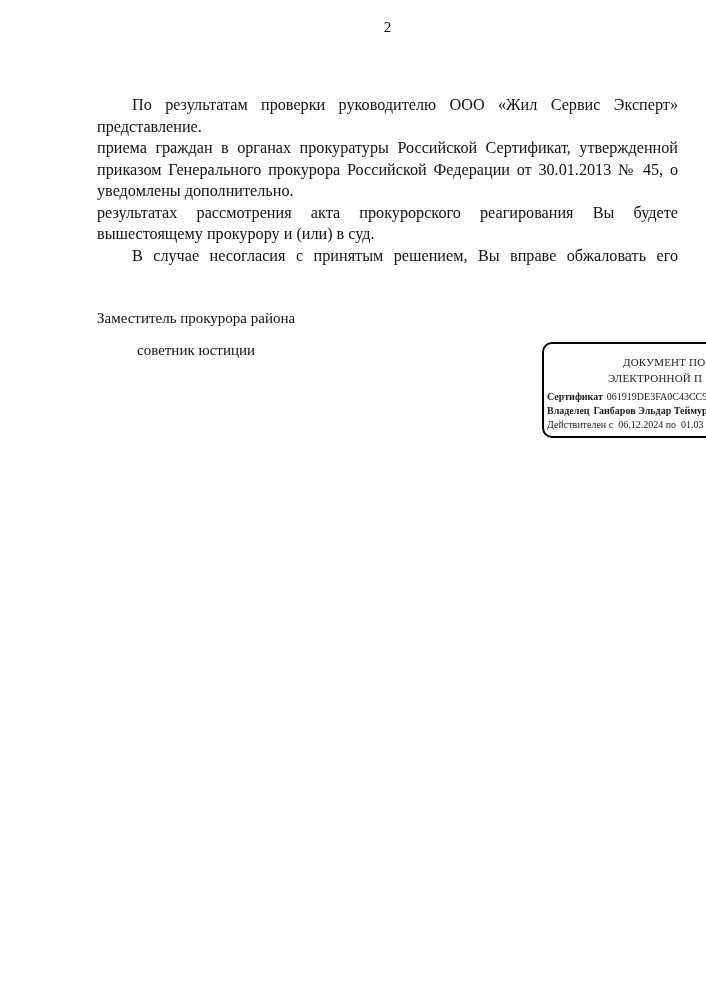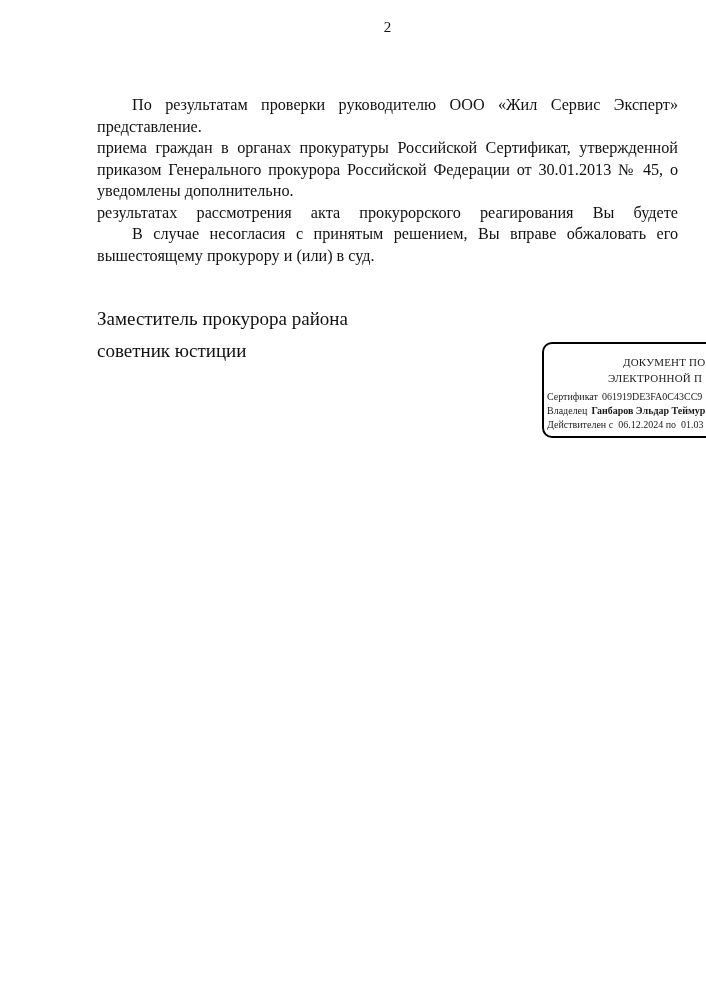--- a/index.html
+++ b/index.html
@@ -18,38 +18,38 @@
   .body-text{
     position:absolute;top:95px;left:97px;width:581px;
     font-size:16.2px;line-height:21.5px;
     text-rendering:optimizeLegibility;
   }
   .body-text .line{width:581px;}
   .body-text .line.j{text-align:justify;text-align-last:justify;}
   .body-text .line.ind{text-indent:35px;}
   .signature{
     position:absolute;top:308px;left:97px;width:400px;
-    font-size:19px;line-height:21.5px;
+    font-size:15px;line-height:21.5px;
   }
-  .signature .sig-line2{margin-top:10px;}
+  .signature .sig-line2{margin-top:10px;margin-left:40px;}
   .stamp{
     position:absolute;top:342px;left:542px;
     width:236px;height:96px;
     box-sizing:border-box;
     border:2px solid #000000;
     border-radius:10px;
     padding:11px 0 0 3px;
     color:#1a1a1a;
   }
   .stamp-title{font-size:11px;line-height:15.5px;letter-spacing:0.2px;}
   .stamp-title .t1{margin-left:76px;white-space:nowrap;}
   .stamp-title .t2{margin-left:61px;white-space:nowrap;}
   .stamp-details{margin-top:4px;font-size:10px;line-height:14px;}
   .stamp-row{white-space:nowrap;}
-  .stamp-row .lbl{margin-right:4px;}
+  .stamp-row .lbl{margin-right:4px;font-weight:bold;}
   .stamp-row .bold{font-weight:bold;}
   .stamp-row.pre{white-space:pre;}
 </style>
 </head>
 <body>
 
 <div class="page">
 
   <div class="page-number">2</div>
 
@@ -58,22 +58,22 @@
         <div class="line j ind">По результатам проверки руководителю ООО «Жил Сервис Эксперт»</div>
         <div class="line">представление.</div>
       </div>
       <div class="para">
         <div class="line j">приема граждан в органах прокуратуры Российской Сертификат, утвержденной</div>
         <div class="line j">приказом Генерального прокурора Российской Федерации от 30.01.2013 № 45, о</div>
         <div class="line">уведомлены дополнительно.</div>
         <div class="line j">результатах рассмотрения акта прокурорского реагирования Вы будете</div>
       </div>
       <div class="para">
+        <div class="line">вышестоящему прокурору и (или) в суд.</div>
         <div class="line j ind">В случае несогласия с принятым решением, Вы вправе обжаловать его</div>
-        <div class="line">вышестоящему прокурору и (или) в суд.</div>
       </div>
     </div>
 
   <div class="signature">
     <div class="sig-line1">Заместитель прокурора района</div>
     <div class="sig-line2">советник юстиции</div>
   </div>
 
   <div class="stamp">
     <div class="stamp-title">

